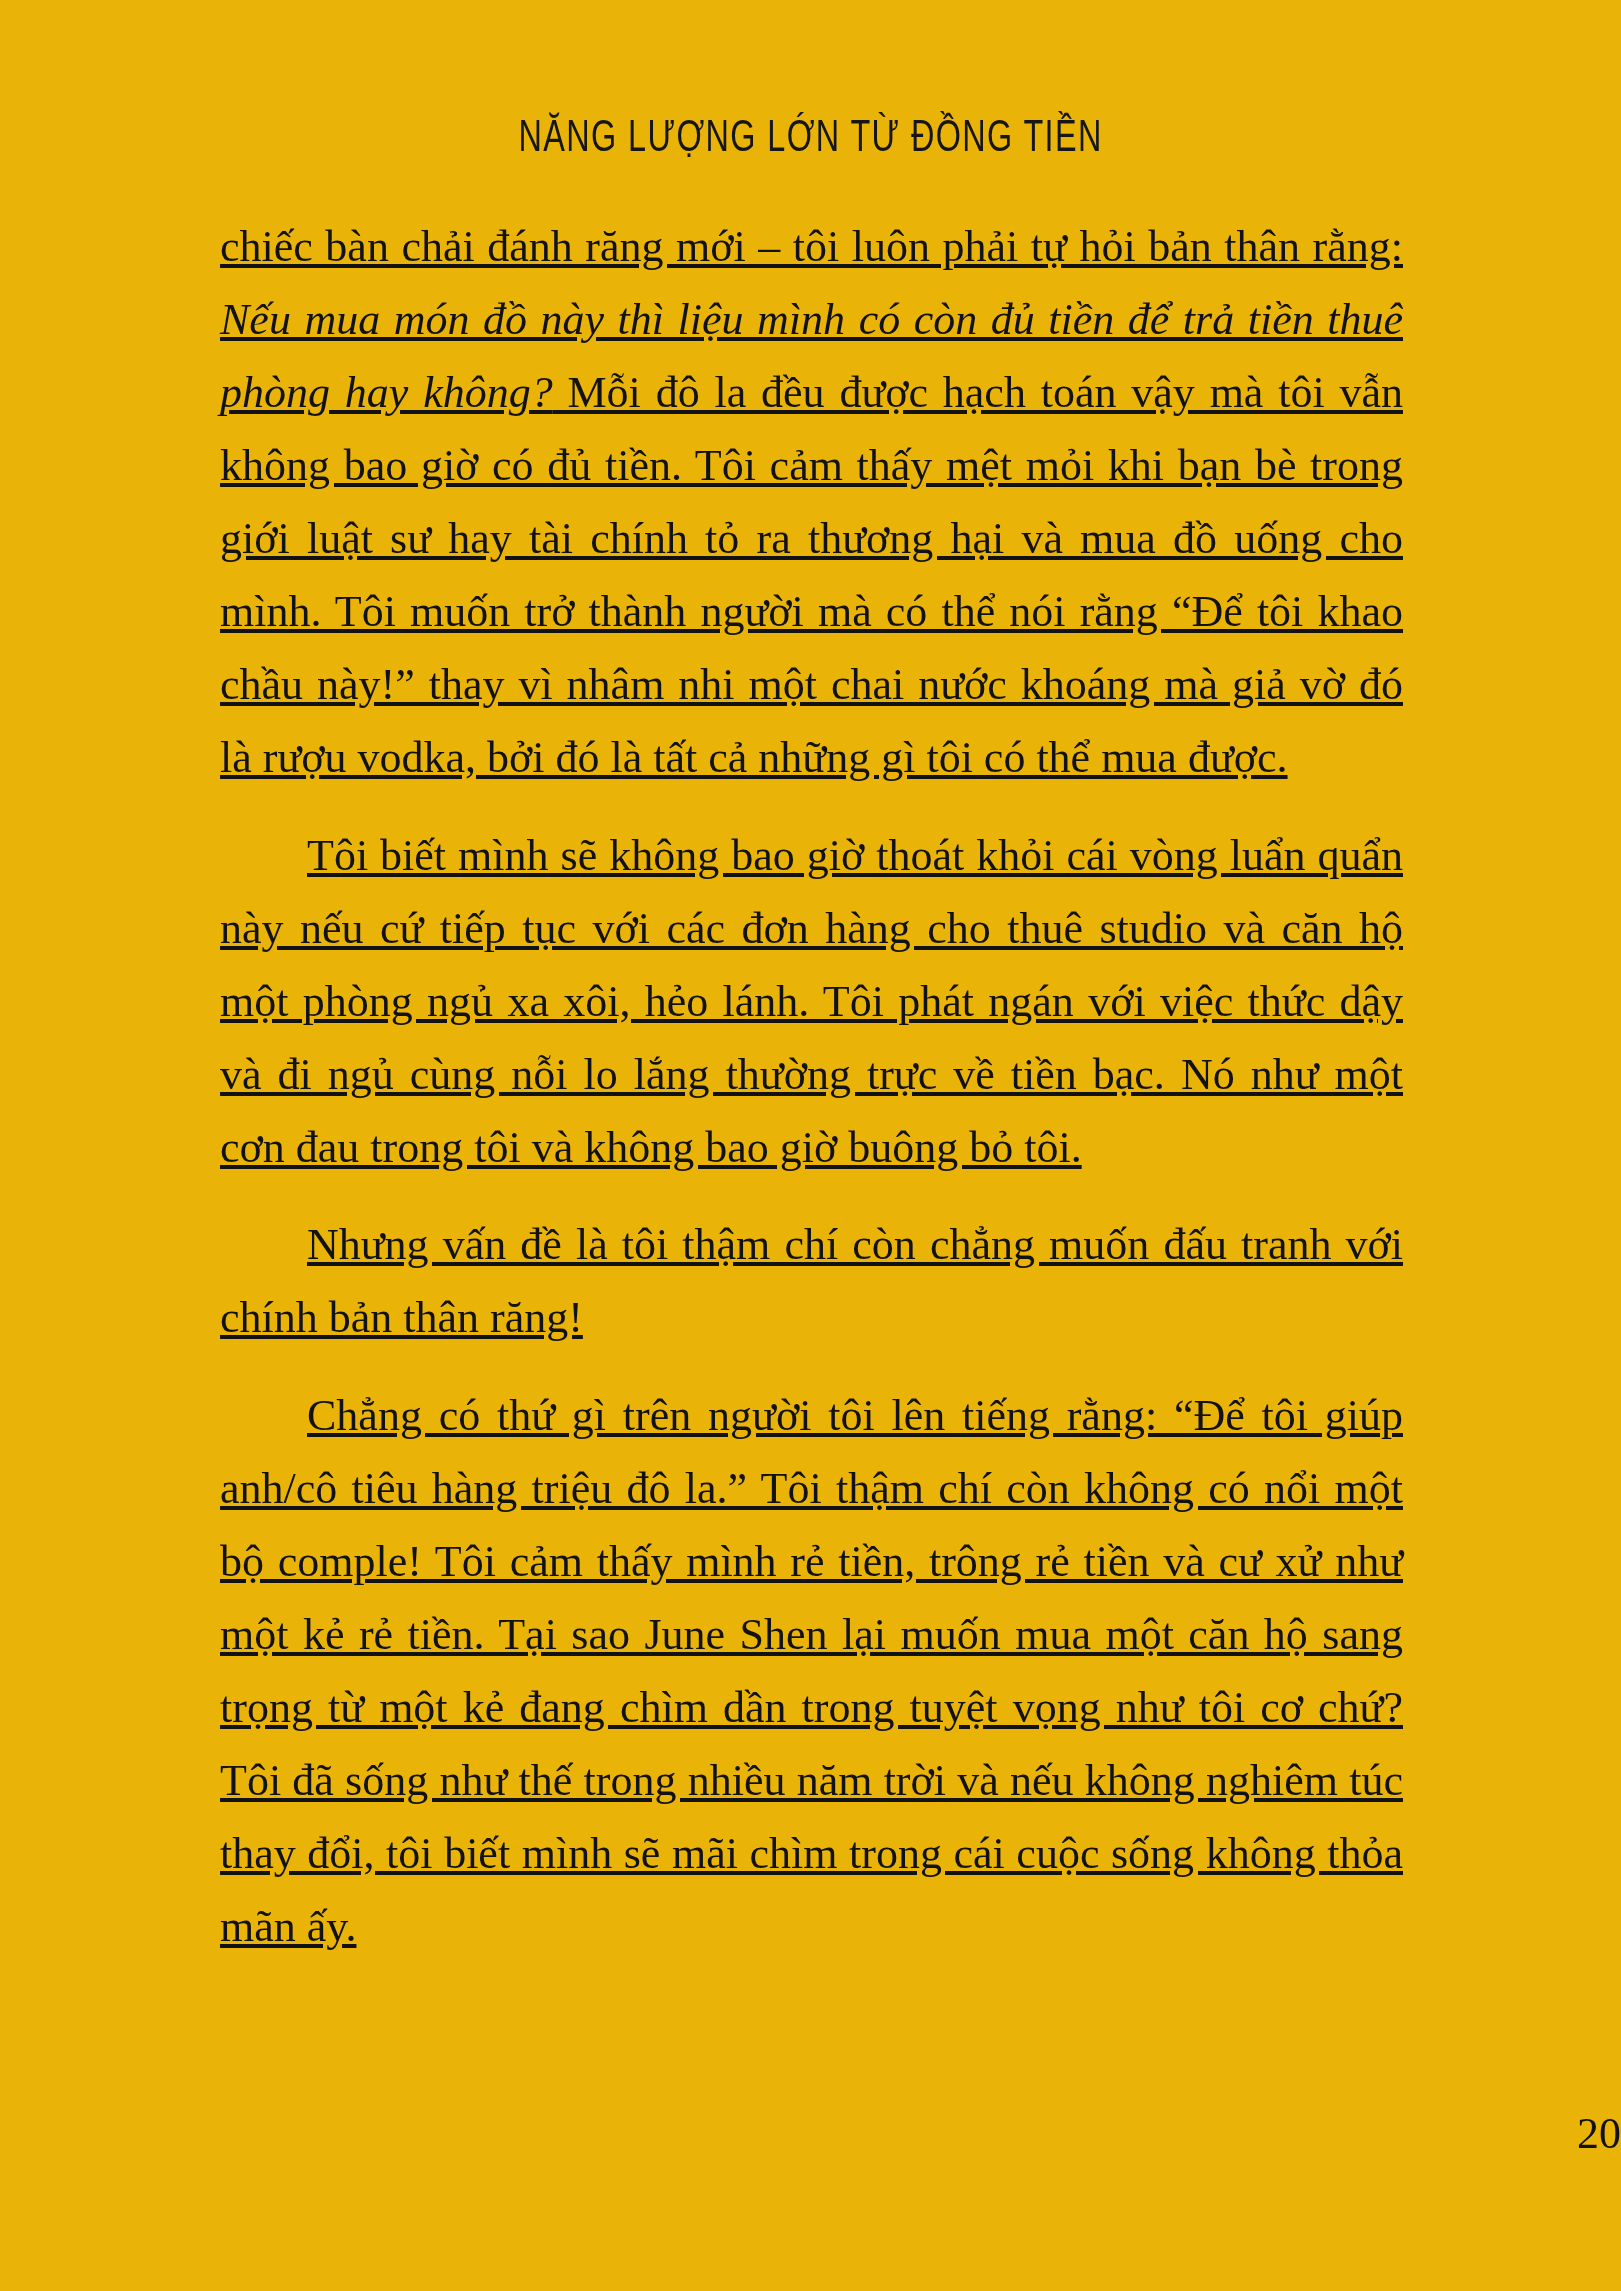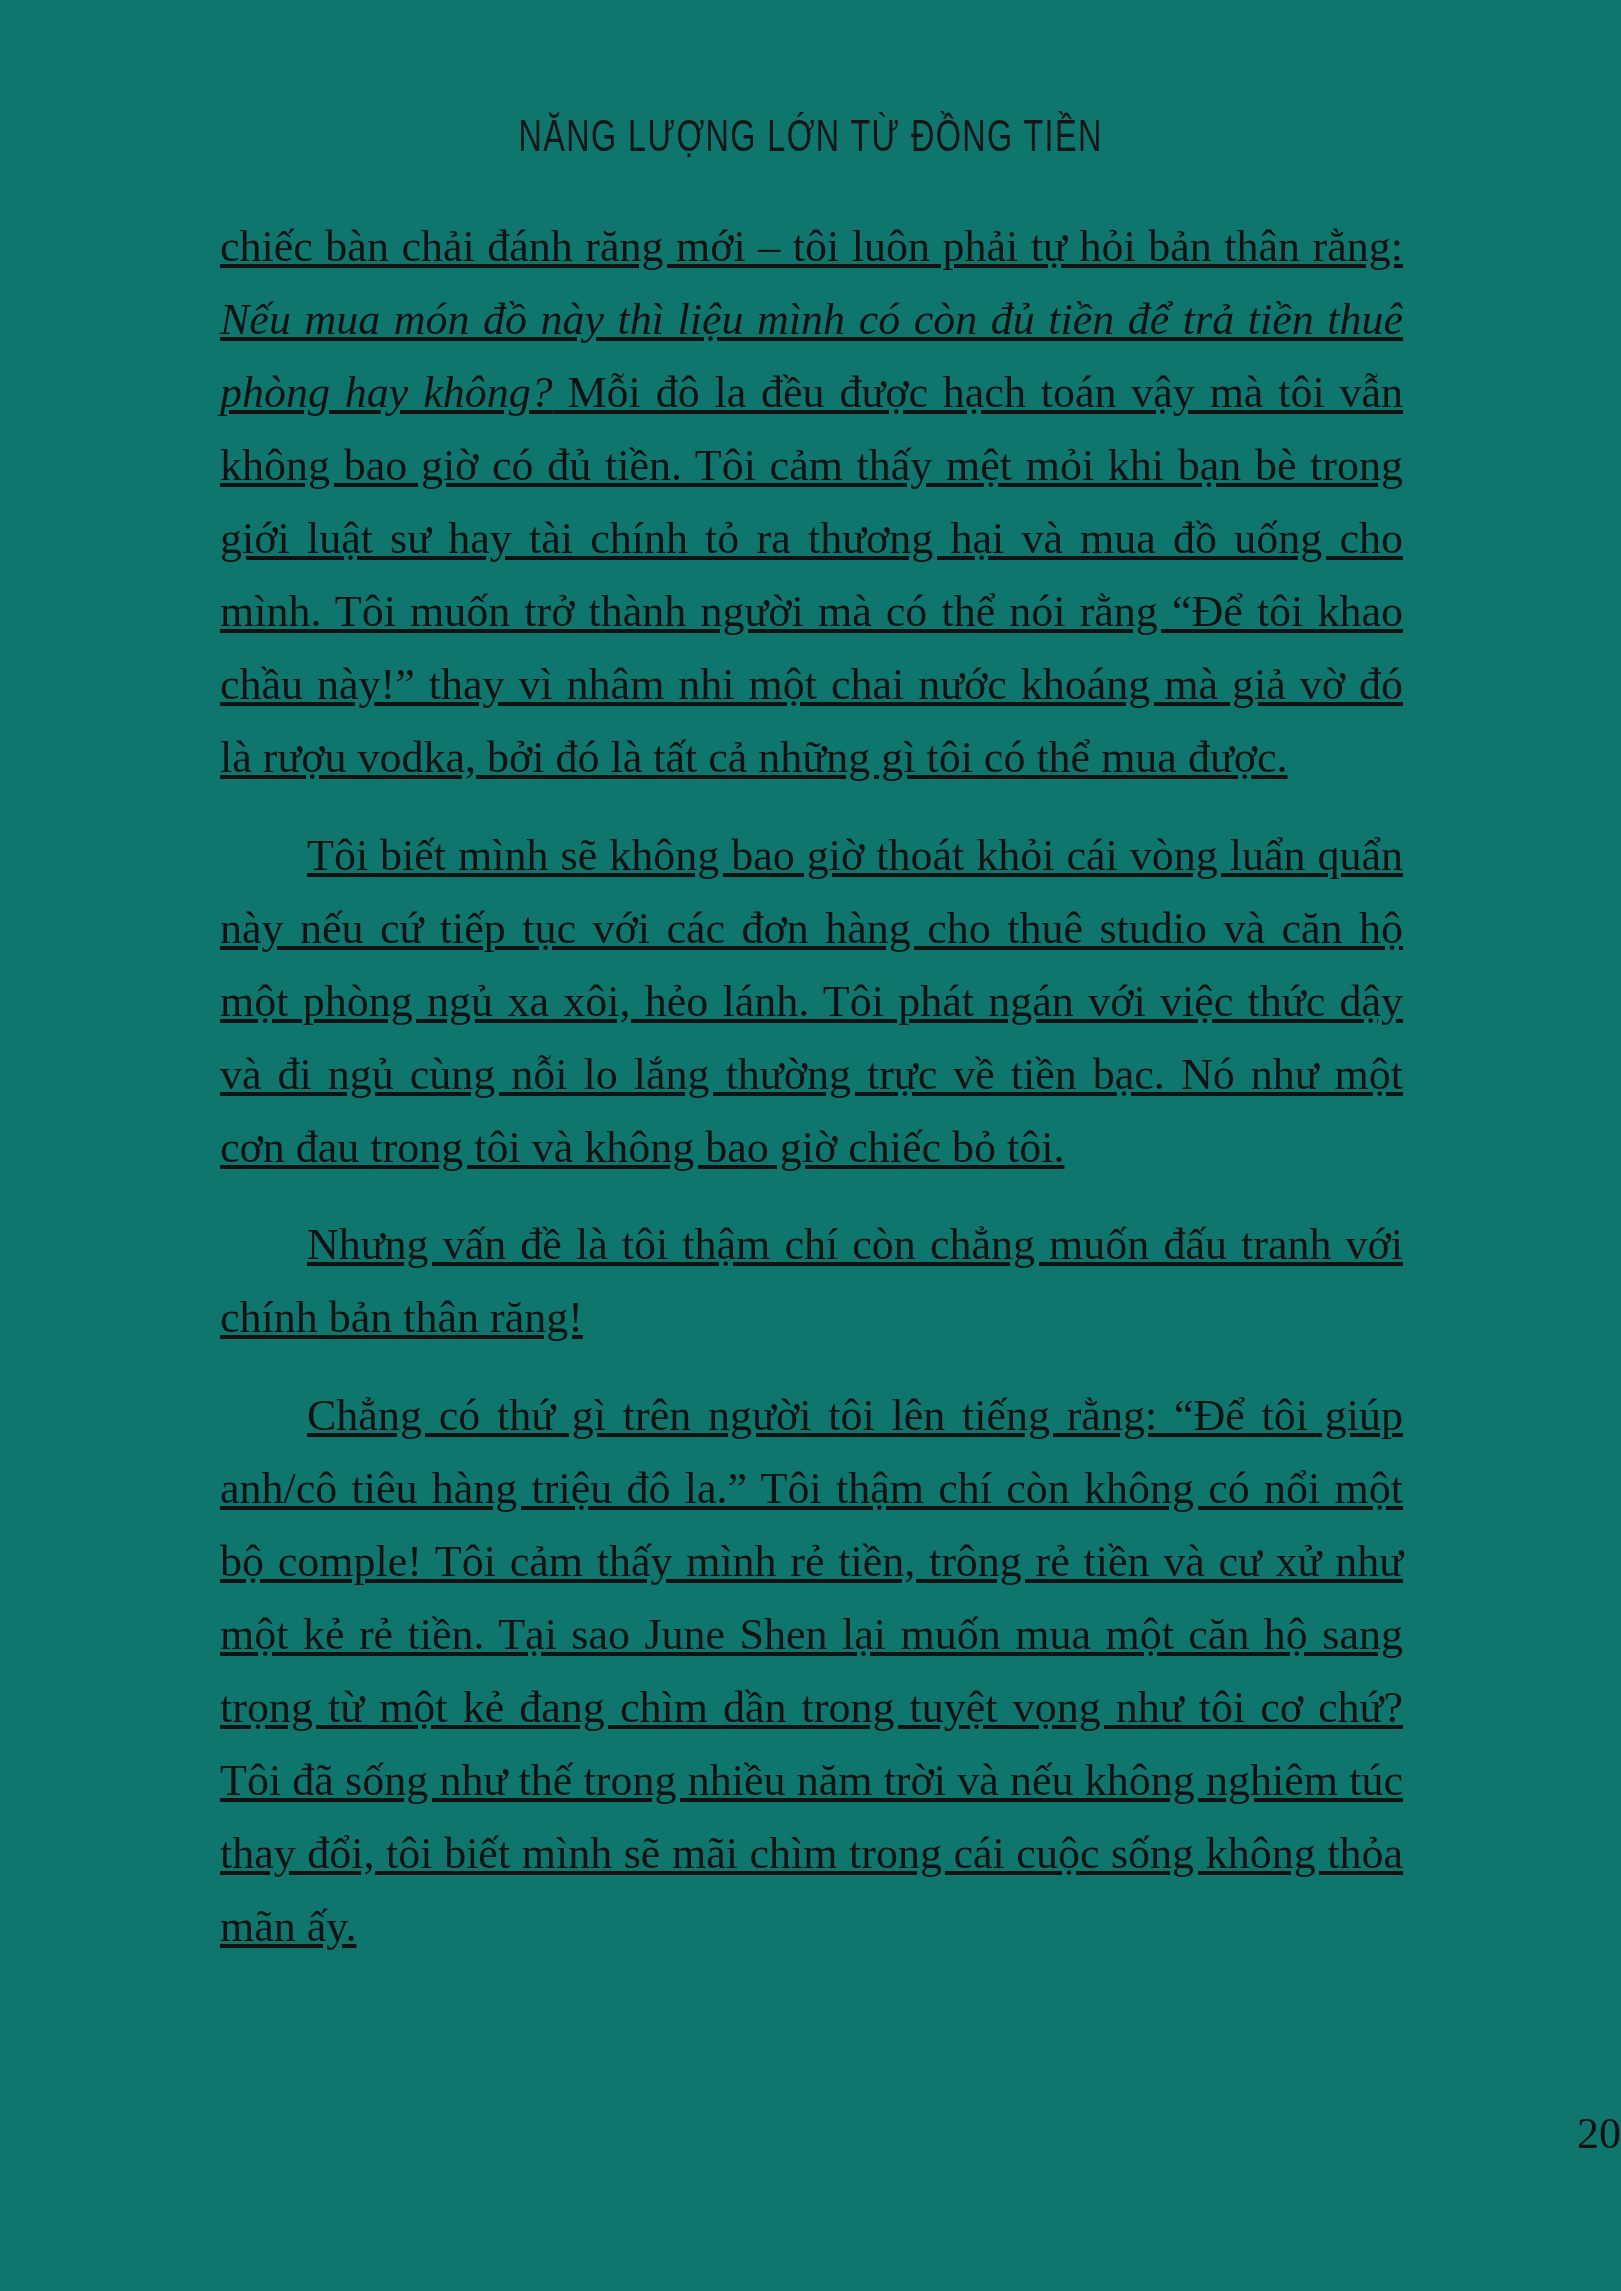--- a/index.html
+++ b/index.html
@@ -4,21 +4,21 @@
 <style>
   html, body {
     margin: 0;
     padding: 0;
     background: #ffffff;
   }
   .page {
     position: relative;
     width: 1621px;
     height: 2291px;
-    background: #0f766e;
+    background: #eab308;
     color: #141414;
     font-family: "Liberation Serif", serif;
     overflow: hidden;
   }
   .running-header {
     position: absolute;
     top: 110px;
     left: 0;
     width: 100%;
     text-align: center;
@@ -71,21 +71,21 @@
 <body>
 
 <div class="page">
 
   <div class="running-header">
     <span class="condense">NĂNG LƯỢNG LỚN TỪ ĐỒNG TIỀN</span>
   </div>
 
   <div class="body-text">
       <p class="para"><span>chiếc bàn chải đánh răng mới – tôi luôn phải tự hỏi bản thân rằng: </span><em>Nếu mua món đồ này thì liệu mình có còn đủ tiền để trả tiền thuê phòng hay không?</em><span> Mỗi đô la đều được hạch toán vậy mà tôi vẫn không bao giờ có đủ tiền. Tôi cảm thấy mệt mỏi khi bạn bè trong giới luật sư hay tài chính tỏ ra thương hại và mua đồ uống cho mình. Tôi muốn trở thành người mà có thể nói rằng “Để tôi khao chầu này!” thay vì nhâm nhi một chai nước khoáng mà giả vờ đó là rượu vodka, bởi đó là tất cả những gì tôi có thể mua được.</span></p>
-      <p class="para indent"><span>Tôi biết mình sẽ không bao giờ thoát khỏi cái vòng luẩn quẩn này nếu cứ tiếp tục với các đơn hàng cho thuê studio và căn hộ một phòng ngủ xa xôi, hẻo lánh. Tôi phát ngán với việc thức dậy và đi ngủ cùng nỗi lo lắng thường trực về tiền bạc. Nó như một cơn đau trong tôi và không bao giờ chiếc bỏ tôi.</span></p>
+      <p class="para indent"><span>Tôi biết mình sẽ không bao giờ thoát khỏi cái vòng luẩn quẩn này nếu cứ tiếp tục với các đơn hàng cho thuê studio và căn hộ một phòng ngủ xa xôi, hẻo lánh. Tôi phát ngán với việc thức dậy và đi ngủ cùng nỗi lo lắng thường trực về tiền bạc. Nó như một cơn đau trong tôi và không bao giờ buông bỏ tôi.</span></p>
       <p class="para indent"><span>Nhưng vấn đề là tôi thậm chí còn chẳng muốn đấu tranh với chính bản thân răng!</span></p>
       <p class="para indent"><span>Chẳng có thứ gì trên người tôi lên tiếng rằng: “Để tôi giúp anh/cô tiêu hàng triệu đô la.” Tôi thậm chí còn không có nổi một bộ comple! Tôi cảm thấy mình rẻ tiền, trông rẻ tiền và cư xử như một kẻ rẻ tiền. Tại sao June Shen lại muốn mua một căn hộ sang trọng từ một kẻ đang chìm dần trong tuyệt vọng như tôi cơ chứ? Tôi đã sống như thế trong nhiều năm trời và nếu không nghiêm túc thay đổi, tôi biết mình sẽ mãi chìm trong cái cuộc sống không thỏa mãn ấy.</span></p>
     </div>
 
   <div class="page-number">20</div>
 
 </div>
 
 
 </body></html>

